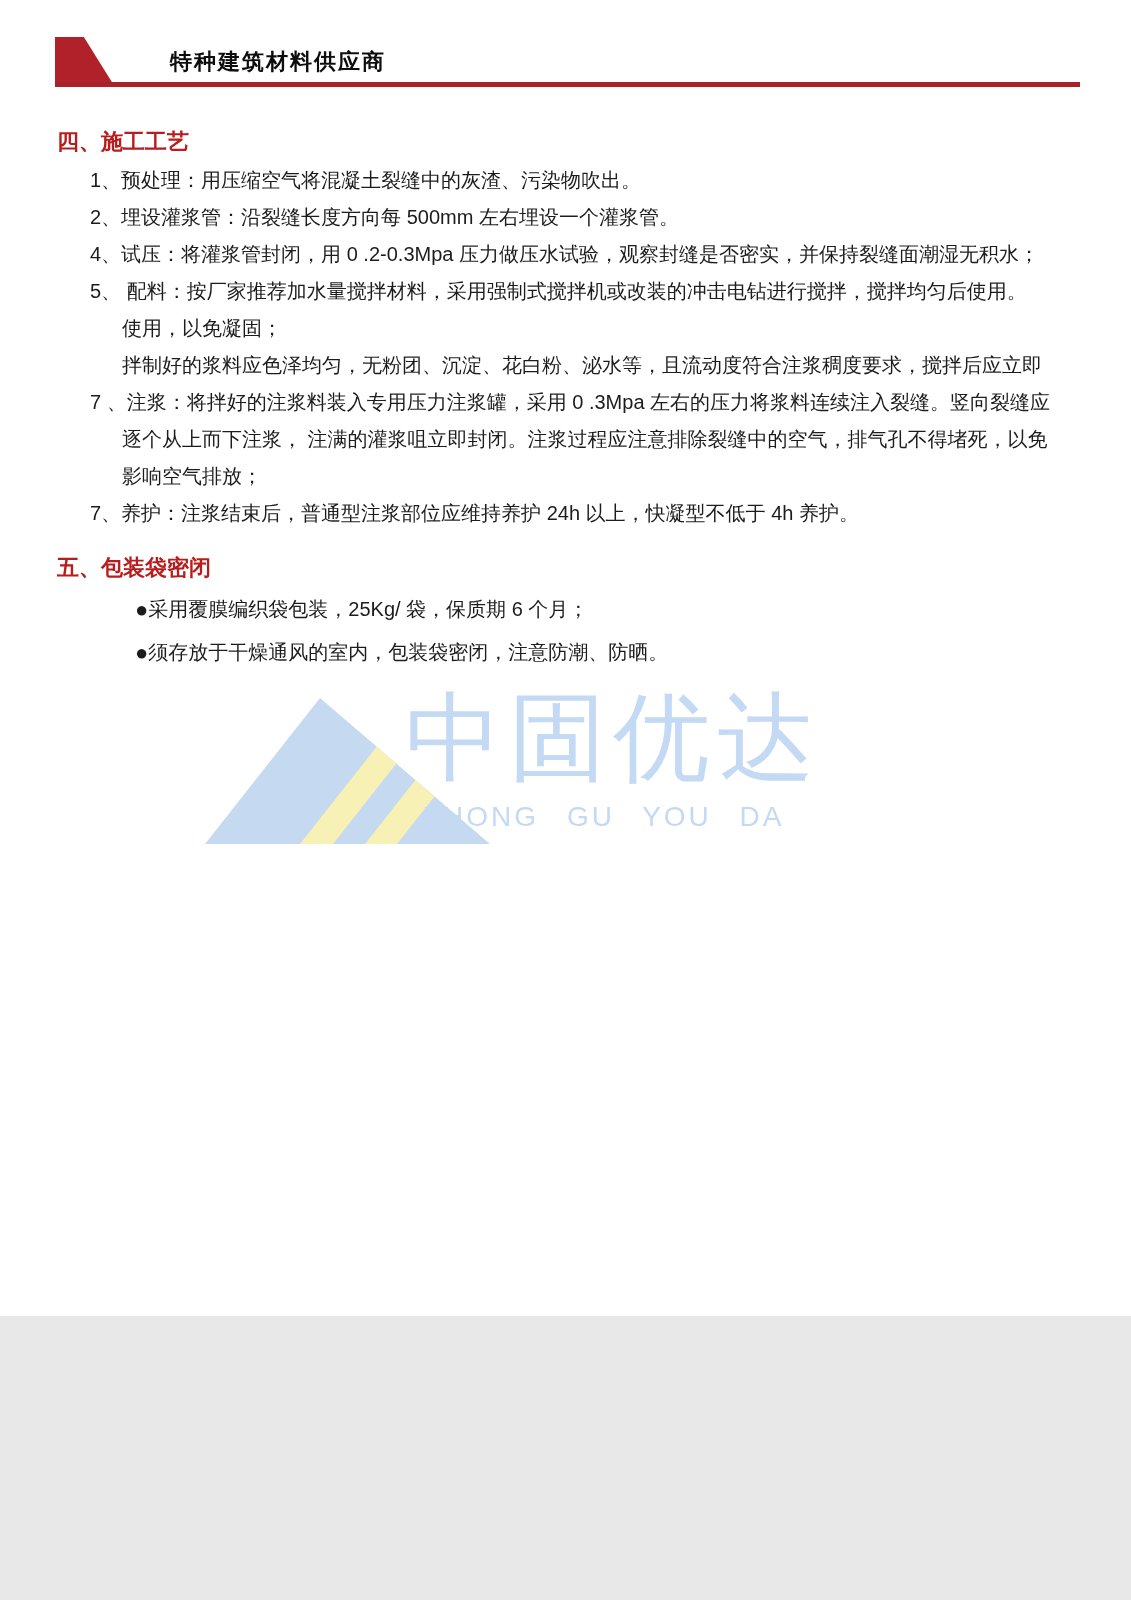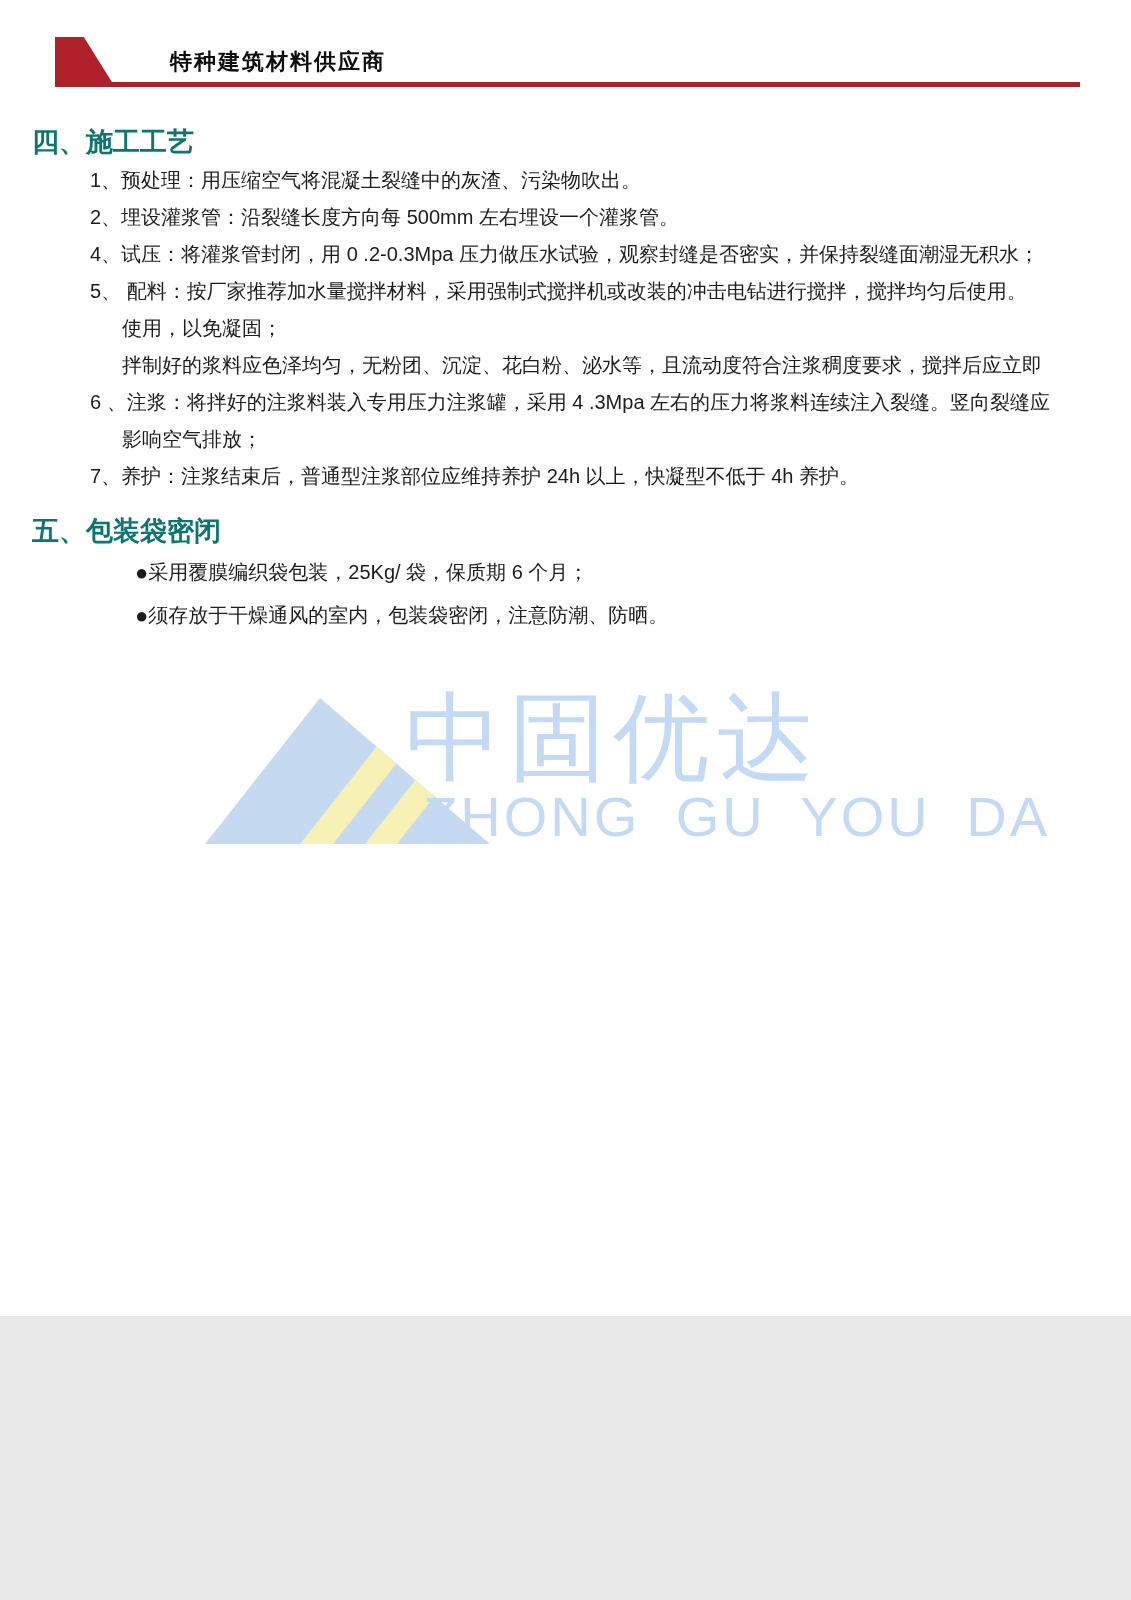--- a/index.html
+++ b/index.html
@@ -21,22 +21,22 @@
     font-size:22px; font-weight:700; letter-spacing:2px; color:#0d0d0d;
   }
   .hdr-line {
     position:absolute; left:55px; top:82px; width:1025px; height:5px;
     background:#a8212b;
   }
 
   
   .content { position:absolute; top:0; left:0; right:0; }
   .sec-title {
-    margin:0 0 0 32px; font-size:27px; line-height:32px;
-    font-weight:700; color:#0f766e;
+    margin:0 0 0 57px; font-size:22px; line-height:32px;
+    font-weight:700; color:#b91c1c;
   }
   .sec-title.first { margin-top:126px; }
   .sec-title.second { margin-top:20px; }
   .items { margin-top:4px; }
   .item .line {
     margin-left:90px; font-size:20px; line-height:37px; white-space:nowrap;
   }
   .item .line.cont { margin-left:122px; }
 
   .bullets { margin-top:7px; }
@@ -49,21 +49,21 @@
   
   .watermark { position:absolute; left:205px; top:694px; width:640px; height:160px; }
   .wm-svg { position:absolute; left:0; top:4px; }
   .wm-cn {
     position:absolute; left:200px; top:-6px;
     font-size:97px; line-height:100px; letter-spacing:7px;
     color:#c4daf4; white-space:nowrap;
   }
   .wm-en {
     position:absolute; left:218px; top:99px;
-    font-size:56px; line-height:48px; letter-spacing:3px; word-spacing:17px;
+    font-size:28px; line-height:48px; letter-spacing:3px; word-spacing:17px;
     color:#c4daf4; white-space:nowrap;
   }
 
   
   .ftr-line {
     position:absolute; left:55px; top:1468px; right:0; height:5px;
     background:#a8212b;
   }
   .ftr-corner {
     position:absolute; right:0; top:1473px; width:26px; height:16px;
@@ -98,21 +98,22 @@
       </div>
       <div class="item">
         <div class="line">4、试压：将灌浆管封闭，用 0 .2-0.3Mpa 压力做压水试验，观察封缝是否密实，并保持裂缝面潮湿无积水；</div>
       </div>
       <div class="item">
         <div class="line">5、 配料：按厂家推荐加水量搅拌材料，采用强制式搅拌机或改装的冲击电钻进行搅拌，搅拌均匀后使用。</div>
         <div class="line cont">使用，以免凝固；</div>
         <div class="line cont">拌制好的浆料应色泽均匀，无粉团、沉淀、花白粉、泌水等，且流动度符合注浆稠度要求，搅拌后应立即</div>
       </div>
       <div class="item">
-        <div class="line">6 、注浆：将拌好的注浆料装入专用压力注浆罐，采用 4 .3Mpa 左右的压力将浆料连续注入裂缝。竖向裂缝应</div>
+        <div class="line">7 、注浆：将拌好的注浆料装入专用压力注浆罐，采用 0 .3Mpa 左右的压力将浆料连续注入裂缝。竖向裂缝应</div>
+        <div class="line cont">逐个从上而下注浆， 注满的灌浆咀立即封闭。注浆过程应注意排除裂缝中的空气，排气孔不得堵死，以免</div>
         <div class="line cont">影响空气排放；</div>
       </div>
       <div class="item">
         <div class="line">7、养护：注浆结束后，普通型注浆部位应维持养护 24h 以上，快凝型不低于 4h 养护。</div>
       </div>
     </div>
 
     <h2 class="sec-title second">五、包装袋密闭</h2>
 
     <div class="bullets">

